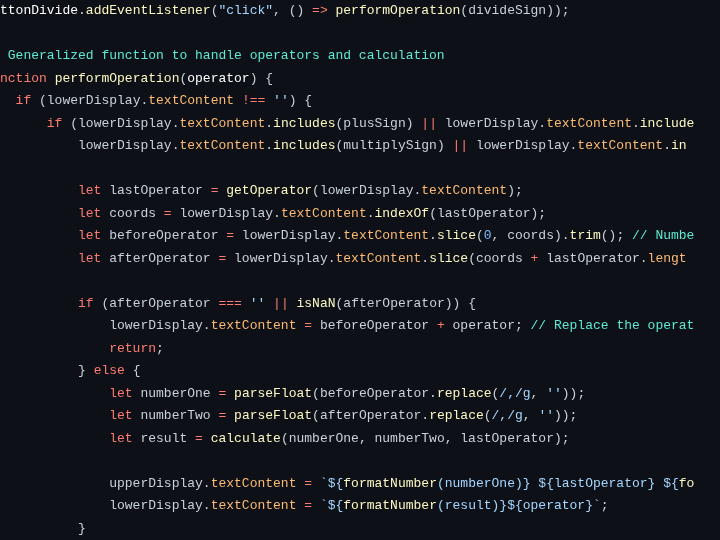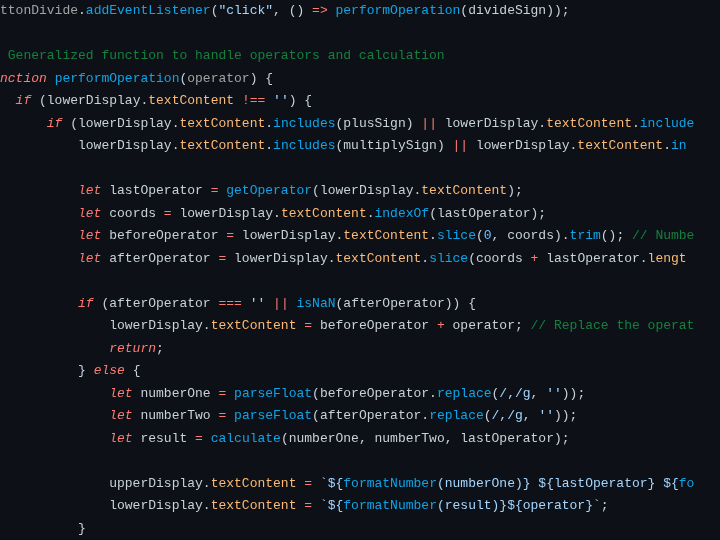--- a/index.html
+++ b/index.html
@@ -15,30 +15,30 @@
     color: #c9d1d9;
     white-space: pre;
   }
   .code-view {
     position: absolute;
     top: 0;
     left: 0;
     padding: 0;
   }
   .line { display: block; }
-  .k  { color: #ff7b72; font-style: italic; }          
-  .fn { color: #0ea5e9; }          
+  .k  { color: #ff7b72; }          
+  .fn { color: #fef9c3; }          
   .pr { color: #fdba74; }          
   .s  { color: #a5d6ff; }          
   .n  { color: #79c0ff; }          
-  .c  { color: #15803d; }          
+  .c  { color: #5eead4; }          
   .p  { color: #c9d1d9; }          
   .op { color: #ff7b72; }          
   .rx { color: #a5d6ff; }          
-  .v  { color: #a3a3a3; }          
+  .v  { color: #ffffff; }          
 </style>
 </head>
 <body>
 
 
 
 <div class="code-view" id="code-root"><span class="line"><span class="v">ttonDivide</span><span class="p">.</span><span class="fn">addEventListener</span><span class="p">(</span><span class="s">"click"</span><span class="p">, () </span><span class="op">=&gt;</span><span class="p"> </span><span class="fn">performOperation</span><span class="p">(divideSign));</span></span><span class="line"> </span><span class="line"><span class="c"> Generalized function to handle operators and calculation</span></span><span class="line"><span class="k">nction</span><span class="p"> </span><span class="fn">performOperation</span><span class="p">(</span><span class="v">operator</span><span class="p">) {</span></span><span class="line">  <span class="k">if</span><span class="p"> (lowerDisplay.</span><span class="pr">textContent</span><span class="p"> </span><span class="op">!==</span><span class="p"> </span><span class="s">''</span><span class="p">) {</span></span><span class="line">      <span class="k">if</span><span class="p"> (lowerDisplay.</span><span class="pr">textContent</span><span class="p">.</span><span class="fn">includes</span><span class="p">(plusSign) </span><span class="op">||</span><span class="p"> lowerDisplay.</span><span class="pr">textContent</span><span class="p">.</span><span class="fn">include</span></span><span class="line">          <span class="p">lowerDisplay.</span><span class="pr">textContent</span><span class="p">.</span><span class="fn">includes</span><span class="p">(multiplySign) </span><span class="op">||</span><span class="p"> lowerDisplay.</span><span class="pr">textContent</span><span class="p">.</span><span class="fn">in</span></span><span class="line"> </span><span class="line">          <span class="k">let</span><span class="p"> lastOperator </span><span class="op">=</span><span class="p"> </span><span class="fn">getOperator</span><span class="p">(lowerDisplay.</span><span class="pr">textContent</span><span class="p">);</span></span><span class="line">          <span class="k">let</span><span class="p"> coords </span><span class="op">=</span><span class="p"> lowerDisplay.</span><span class="pr">textContent</span><span class="p">.</span><span class="fn">indexOf</span><span class="p">(lastOperator);</span></span><span class="line">          <span class="k">let</span><span class="p"> beforeOperator </span><span class="op">=</span><span class="p"> lowerDisplay.</span><span class="pr">textContent</span><span class="p">.</span><span class="fn">slice</span><span class="p">(</span><span class="n">0</span><span class="p">, coords).</span><span class="fn">trim</span><span class="p">(); </span><span class="c">// Numbe</span></span><span class="line">          <span class="k">let</span><span class="p"> afterOperator </span><span class="op">=</span><span class="p"> lowerDisplay.</span><span class="pr">textContent</span><span class="p">.</span><span class="fn">slice</span><span class="p">(coords </span><span class="op">+</span><span class="p"> lastOperator.</span><span class="pr">lengt</span></span><span class="line"> </span><span class="line">          <span class="k">if</span><span class="p"> (afterOperator </span><span class="op">===</span><span class="p"> </span><span class="s">''</span><span class="p"> </span><span class="op">||</span><span class="p"> </span><span class="fn">isNaN</span><span class="p">(afterOperator)) {</span></span><span class="line">              <span class="p">lowerDisplay.</span><span class="pr">textContent</span><span class="p"> </span><span class="op">=</span><span class="p"> beforeOperator </span><span class="op">+</span><span class="p"> operator; </span><span class="c">// Replace the operat</span></span><span class="line">              <span class="k">return</span><span class="p">;</span></span><span class="line">          <span class="p">} </span><span class="k">else</span><span class="p"> {</span></span><span class="line">              <span class="k">let</span><span class="p"> numberOne </span><span class="op">=</span><span class="p"> </span><span class="fn">parseFloat</span><span class="p">(beforeOperator.</span><span class="fn">replace</span><span class="p">(</span><span class="rx">/,/g</span><span class="p">, </span><span class="s">''</span><span class="p">));</span></span><span class="line">              <span class="k">let</span><span class="p"> numberTwo </span><span class="op">=</span><span class="p"> </span><span class="fn">parseFloat</span><span class="p">(afterOperator.</span><span class="fn">replace</span><span class="p">(</span><span class="rx">/,/g</span><span class="p">, </span><span class="s">''</span><span class="p">));</span></span><span class="line">              <span class="k">let</span><span class="p"> result </span><span class="op">=</span><span class="p"> </span><span class="fn">calculate</span><span class="p">(numberOne, numberTwo, lastOperator);</span></span><span class="line"> </span><span class="line">              <span class="p">upperDisplay.</span><span class="pr">textContent</span><span class="p"> </span><span class="op">=</span><span class="p"> </span><span class="s">`${</span><span class="fn">formatNumber</span><span class="s">(numberOne)} ${lastOperator} ${</span><span class="fn">fo</span></span><span class="line">              <span class="p">lowerDisplay.</span><span class="pr">textContent</span><span class="p"> </span><span class="op">=</span><span class="p"> </span><span class="s">`${</span><span class="fn">formatNumber</span><span class="s">(result)}${operator}`</span><span class="p">;</span></span><span class="line">          <span class="p">}</span></span></div>
 
 
 

